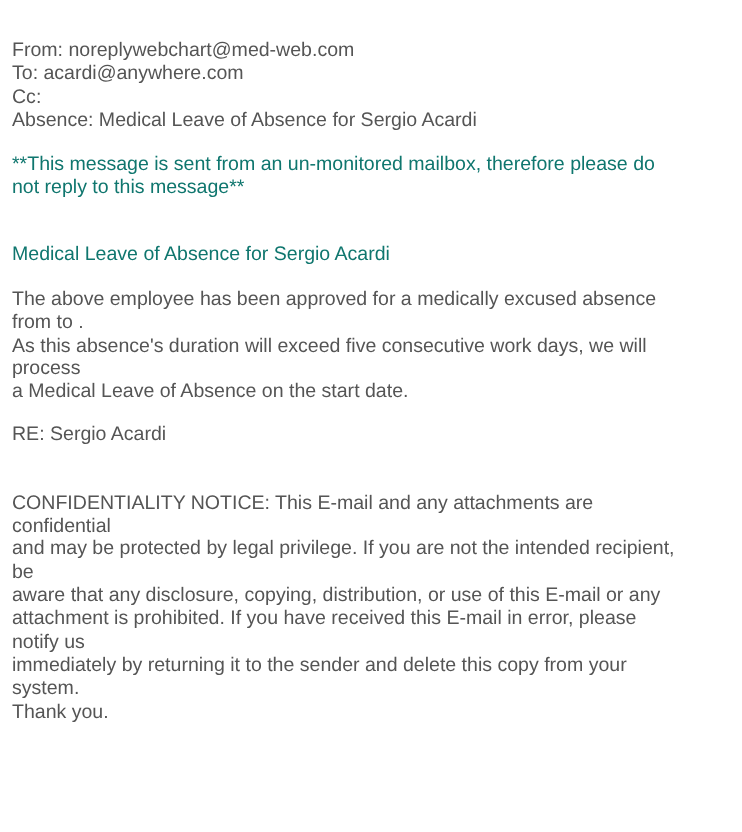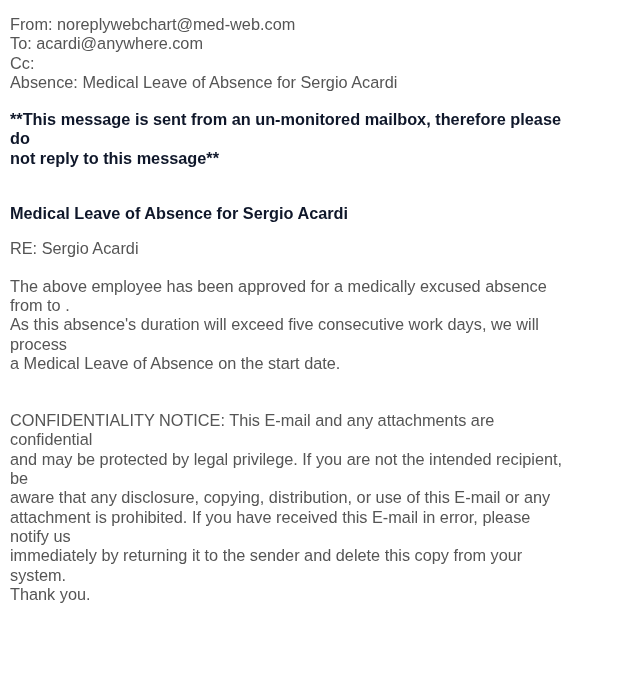--- a/index.html
+++ b/index.html
@@ -6,32 +6,32 @@
   body {
     width: 618px;
     height: 693px;
     background: #ffffff;
     overflow: hidden;
     font-family: "Liberation Sans", "DejaVu Sans", sans-serif;
   }
   .email {
     box-sizing: border-box;
     width: 568px;
-    padding: 15px 2px 0 10px;
+    padding: 33px 2px 0 10px;
     font-size: 16.3px;
     line-height: 19.3px;
     color: #555555;
   }
   .hline { white-space: nowrap; }
   .hv { margin-left: 4.5px; }
   .para {
     margin: 0;
     white-space: pre-line;
   }
-  .bold { font-weight: 700; color: #0f172a; }
+  .bold { font-weight: 400; color: #0f766e; }
   .disclaimer { margin-top: 18px; }
   .title { margin-top: 36px; }
   .re { margin-top: 16px; }
   .gap18 { margin-top: 18px; }
   .conf { margin-top: 38px; }
 </style>
 </head>
 <body>
 
 <div class="email">
@@ -41,25 +41,25 @@
     <div class="hline"><span>To:</span><span class="hv">acardi@anywhere.com</span></div>
     <div class="hline"><span>Cc:</span><span class="hv"></span></div>
     <div class="hline"><span>Absence:</span><span class="hv">Medical Leave of Absence for Sergio Acardi</span></div>
   </div>
 
   <p class="para bold disclaimer">**This message is sent from an un-monitored mailbox, therefore please do
 not reply to this message**</p>
 
   <p class="para bold title">Medical Leave of Absence for Sergio Acardi</p>
 
-  <p class="para re">RE: Sergio Acardi</p>
-
   <p class="para gap18">The above employee has been approved for a medically excused absence from to .
 As this absence's duration will exceed five consecutive work days, we will process
 a Medical Leave of Absence on the start date.</p>
+
+  <p class="para re">RE: Sergio Acardi</p>
 
 
 
 
   <p class="para conf">CONFIDENTIALITY NOTICE: This E-mail and any attachments are confidential
 and may be protected by legal privilege. If you are not the intended recipient, be
 aware that any disclosure, copying, distribution, or use of this E-mail or any
 attachment is prohibited. If you have received this E-mail in error, please notify us
 immediately by returning it to the sender and delete this copy from your system.
 Thank you.</p>

